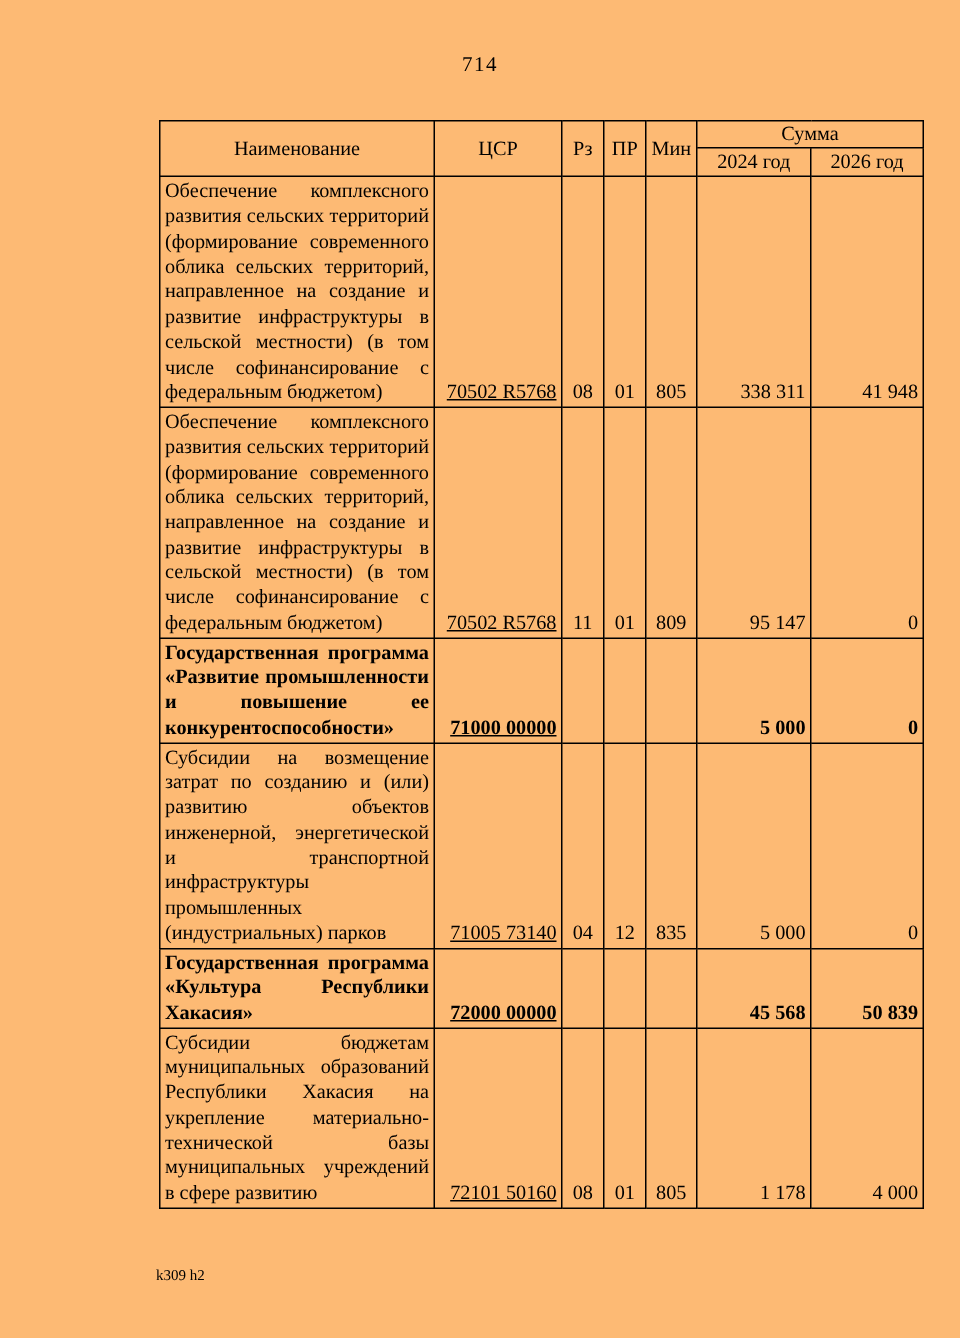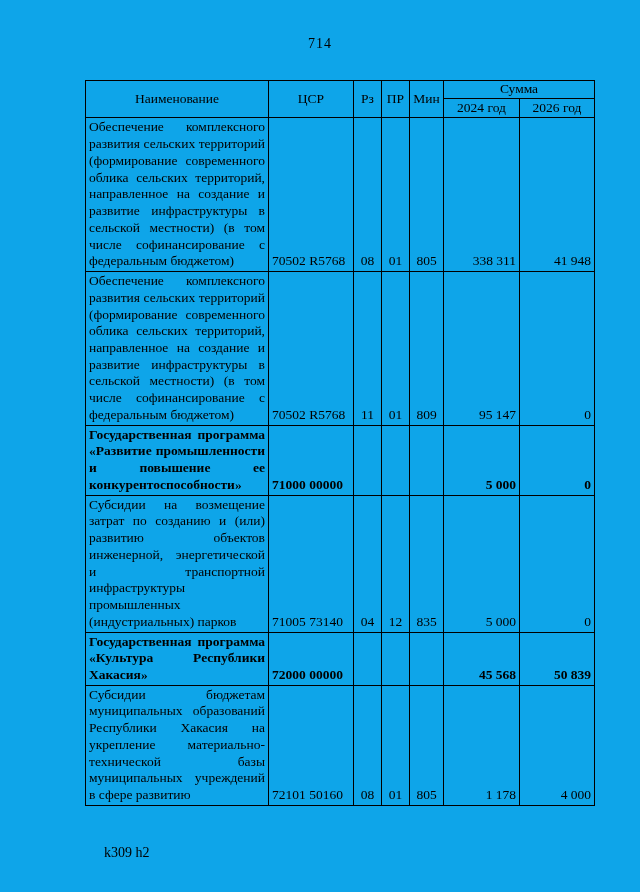--- a/index.html
+++ b/index.html
@@ -6,36 +6,36 @@
     margin: 0;
     padding: 0;
     background: #ffffff;
     font-family: "Liberation Serif", serif;
     color: #000;
   }
   .page {
     position: relative;
     width: 640px;
     height: 892px;
-    background: #0ea5e9;
+    background: #fdba74;
     overflow: hidden;
   }
   .page-number {
     position: absolute;
     top: 36px;
     left: 0;
     width: 100%;
     text-align: center;
     font-size: 14px;
     letter-spacing: 1px;
   }
   table.budget {
     position: absolute;
     top: 80px;
-    left: 85px;
+    left: 106px;
     width: 509px;
     border-collapse: collapse;
     table-layout: fixed;
     font-size: 13.5px;
     line-height: 1.24;
     border-radius: 10px;
   }
   table.budget th,
   table.budget td {
     border: 1px solid #000;
@@ -57,38 +57,39 @@
     padding: 1px 3px 2px 3px;
     hyphens: auto;
   }
   td.code {
     vertical-align: bottom;
     text-align: center;
     white-space: nowrap;
     padding-right: 4px;
   }
   td.csr {
-    text-align: left;
+    text-align: right;
     padding-right: 2px;
+    text-decoration: underline;
   }
   td.num {
     vertical-align: bottom;
     text-align: right;
     white-space: nowrap;
     padding-right: 5px;
   }
   tr.bold td {
     font-weight: bold;
     margin-left: 31px;
   }
   .footer-code {
     position: absolute;
     left: 104px;
     top: 845px;
-    font-size: 14px;
+    font-size: 10px;
     font-family: "Liberation Serif", serif;
   }
 </style>
 </head>
 <body>
 
 <div class="page">
 
   <div class="page-number">714</div>
 

